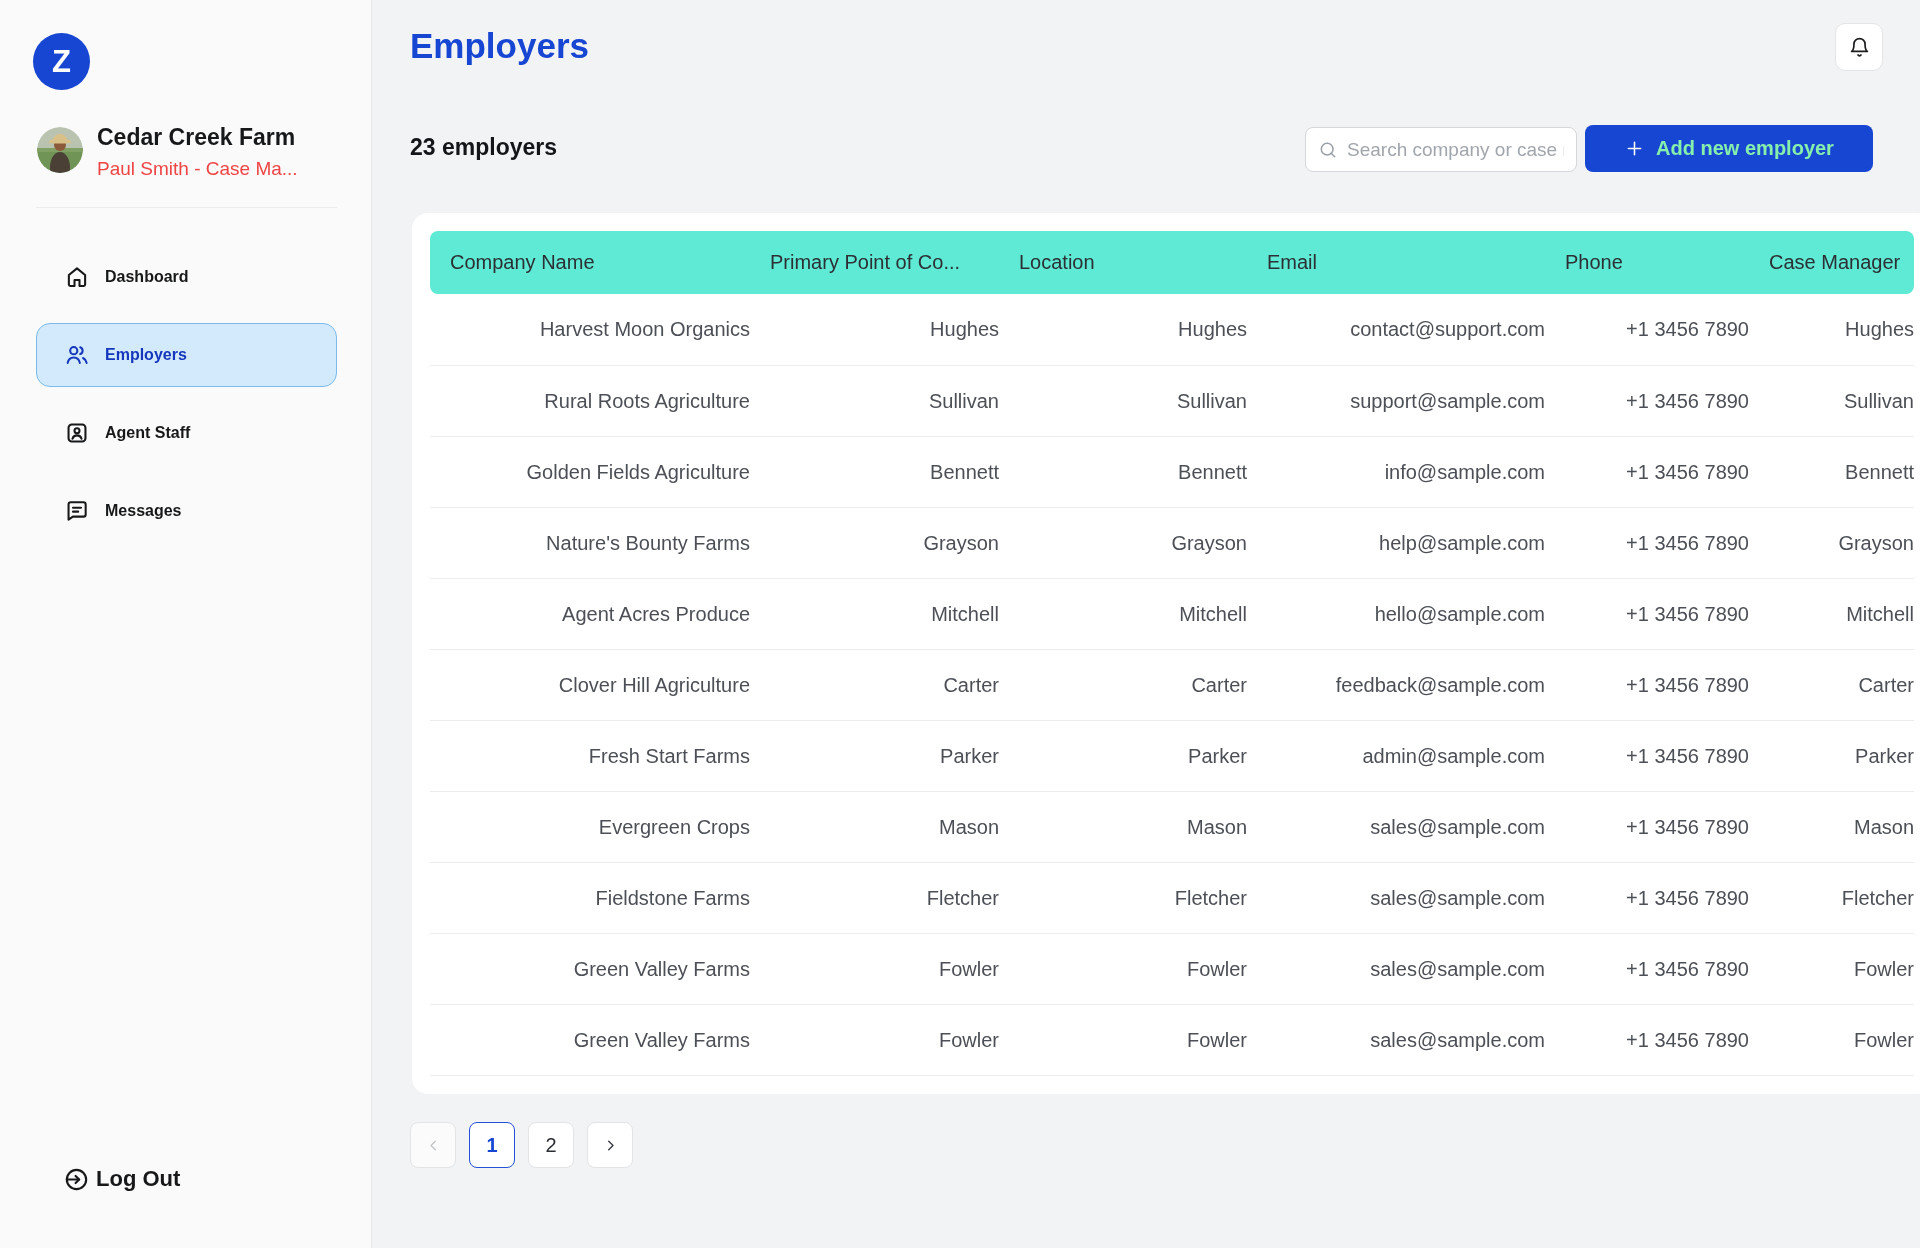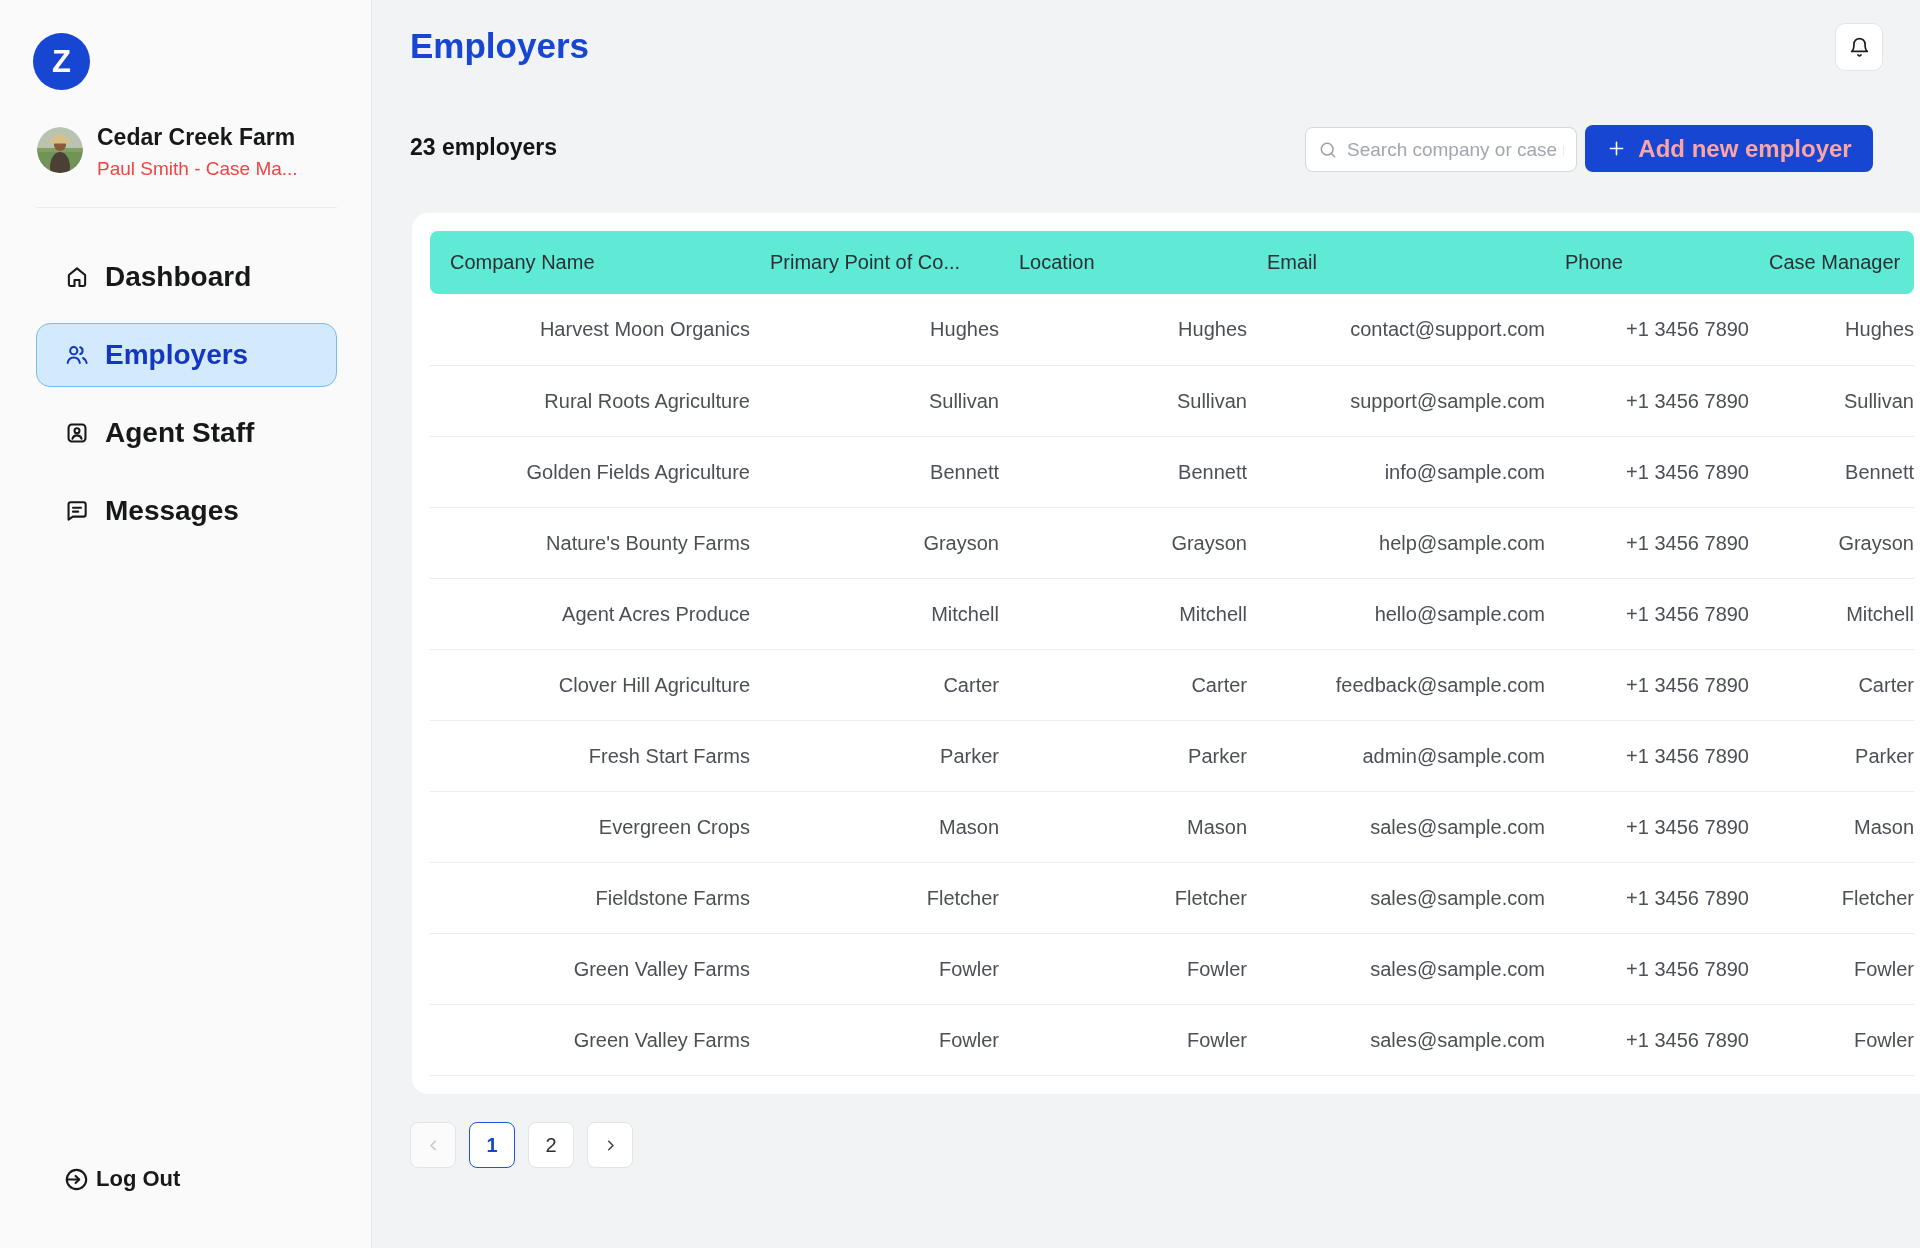--- a/index.html
+++ b/index.html
@@ -18,21 +18,21 @@
   .org-name { position:absolute; left:97px; top:124px; font-size:23px;
     font-weight:700; color:#17181a; white-space:nowrap; }
   .org-sub { position:absolute; left:97px; top:158px; font-size:19px;
     color:#ef4444; white-space:nowrap; }
   .side-divider { position:absolute; left:36px; top:207px; width:301px;
     height:1px; background:#ececee; }
   .nav { position:absolute; left:36px; top:245px; width:301px;
     display:flex; flex-direction:column; gap:14px; }
   .nav-item { height:64px; border-radius:14px; display:flex; align-items:center;
     gap:15px; padding:0 0 0 27px; cursor:pointer; color:#17181a;
-    font-size:28px; font-weight:600; border:1.5px solid transparent; }
+    font-size:16px; font-weight:600; border:1.5px solid transparent; }
   .nav-item .nicon { width:26px; height:26px; flex:none; display:flex; }
   .nav-item svg { width:26px; height:26px; stroke:currentColor; fill:none;
     stroke-width:1.9; stroke-linecap:round; stroke-linejoin:round; }
   .nav-item.active { background:#d3eafc; border-color:#7abbea; color:#1437bd; }
   .logout { position:absolute; left:36px; top:1152px; width:301px; height:54px;
     display:flex; align-items:center; gap:6px; padding-left:27px; cursor:pointer;
     font-size:22px; font-weight:600; color:#17181a; }
   .logout svg { width:27px; height:27px; stroke:currentColor; fill:none;
     stroke-width:1.9; stroke-linecap:round; stroke-linejoin:round; }
 
@@ -50,23 +50,23 @@
     font-weight:700; color:#141518; }
   .search-box { position:absolute; left:933px; top:127px; width:272px; height:45px;
     background:#fff; border:1px solid #d5d7da; border-radius:8px;
     display:flex; align-items:center; gap:9px; padding:0 12px; }
   .search-box svg { width:20px; height:20px; flex:none; stroke:#9aa0a8; fill:none;
     stroke-width:1.8; stroke-linecap:round; }
   .search-box input { border:none; outline:none; background:transparent;
     font-family:inherit; font-size:19px; color:#303338; width:100%; }
   .search-box input::placeholder { color:#a1a6ad; }
   .add-btn { position:absolute; left:1213px; top:125px; width:288px; height:47px;
-    background:#1746d2; color:#fca5a5; border:none; border-radius:8px;
+    background:#1746d2; color:#86efac; border:none; border-radius:8px;
     display:flex; align-items:center; justify-content:center; gap:11px;
-    font-family:inherit; font-size:24px; font-weight:600; cursor:pointer; }
+    font-family:inherit; font-size:20px; font-weight:600; cursor:pointer; }
   .add-btn svg { width:21px; height:21px; stroke:#fff; fill:none;
     stroke-width:1.8; stroke-linecap:round; }
 
   
   .card { position:absolute; left:40px; top:213px; width:1520px;
     background:#fff; border-radius:16px; padding:18px; overflow:hidden; }
   .table { width:1484px; }
   .thead { display:flex; height:63px; background:#5eead4; border-radius:8px;
     align-items:center; }
   .hcell { position:relative; font-size:20px; font-weight:500; color:#2c2f34;

